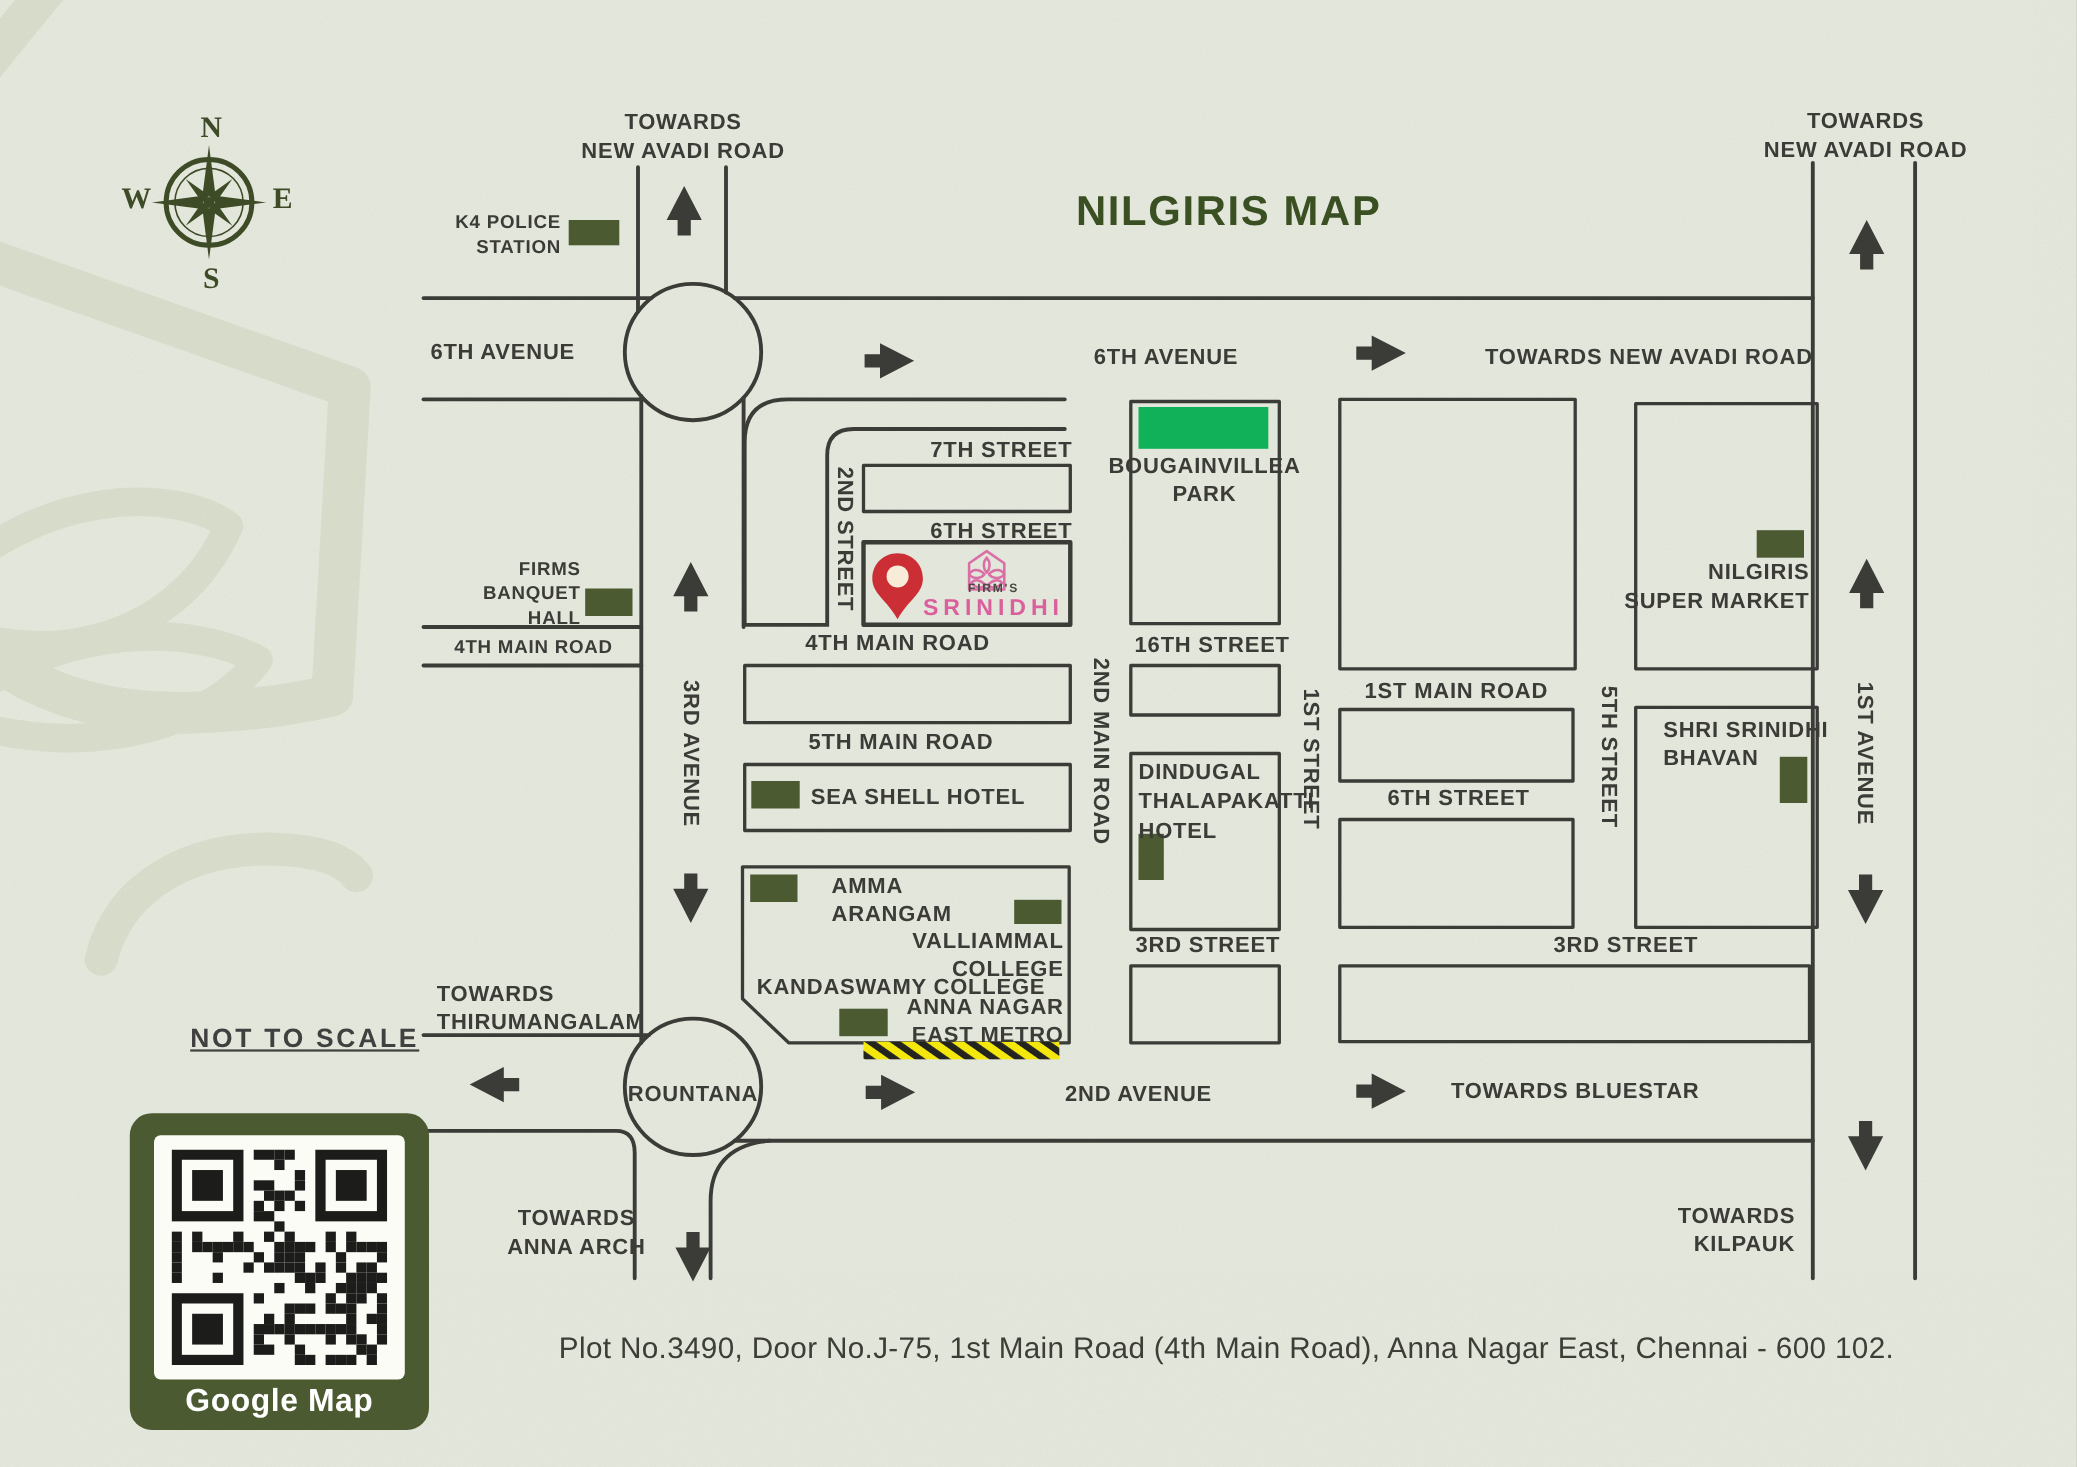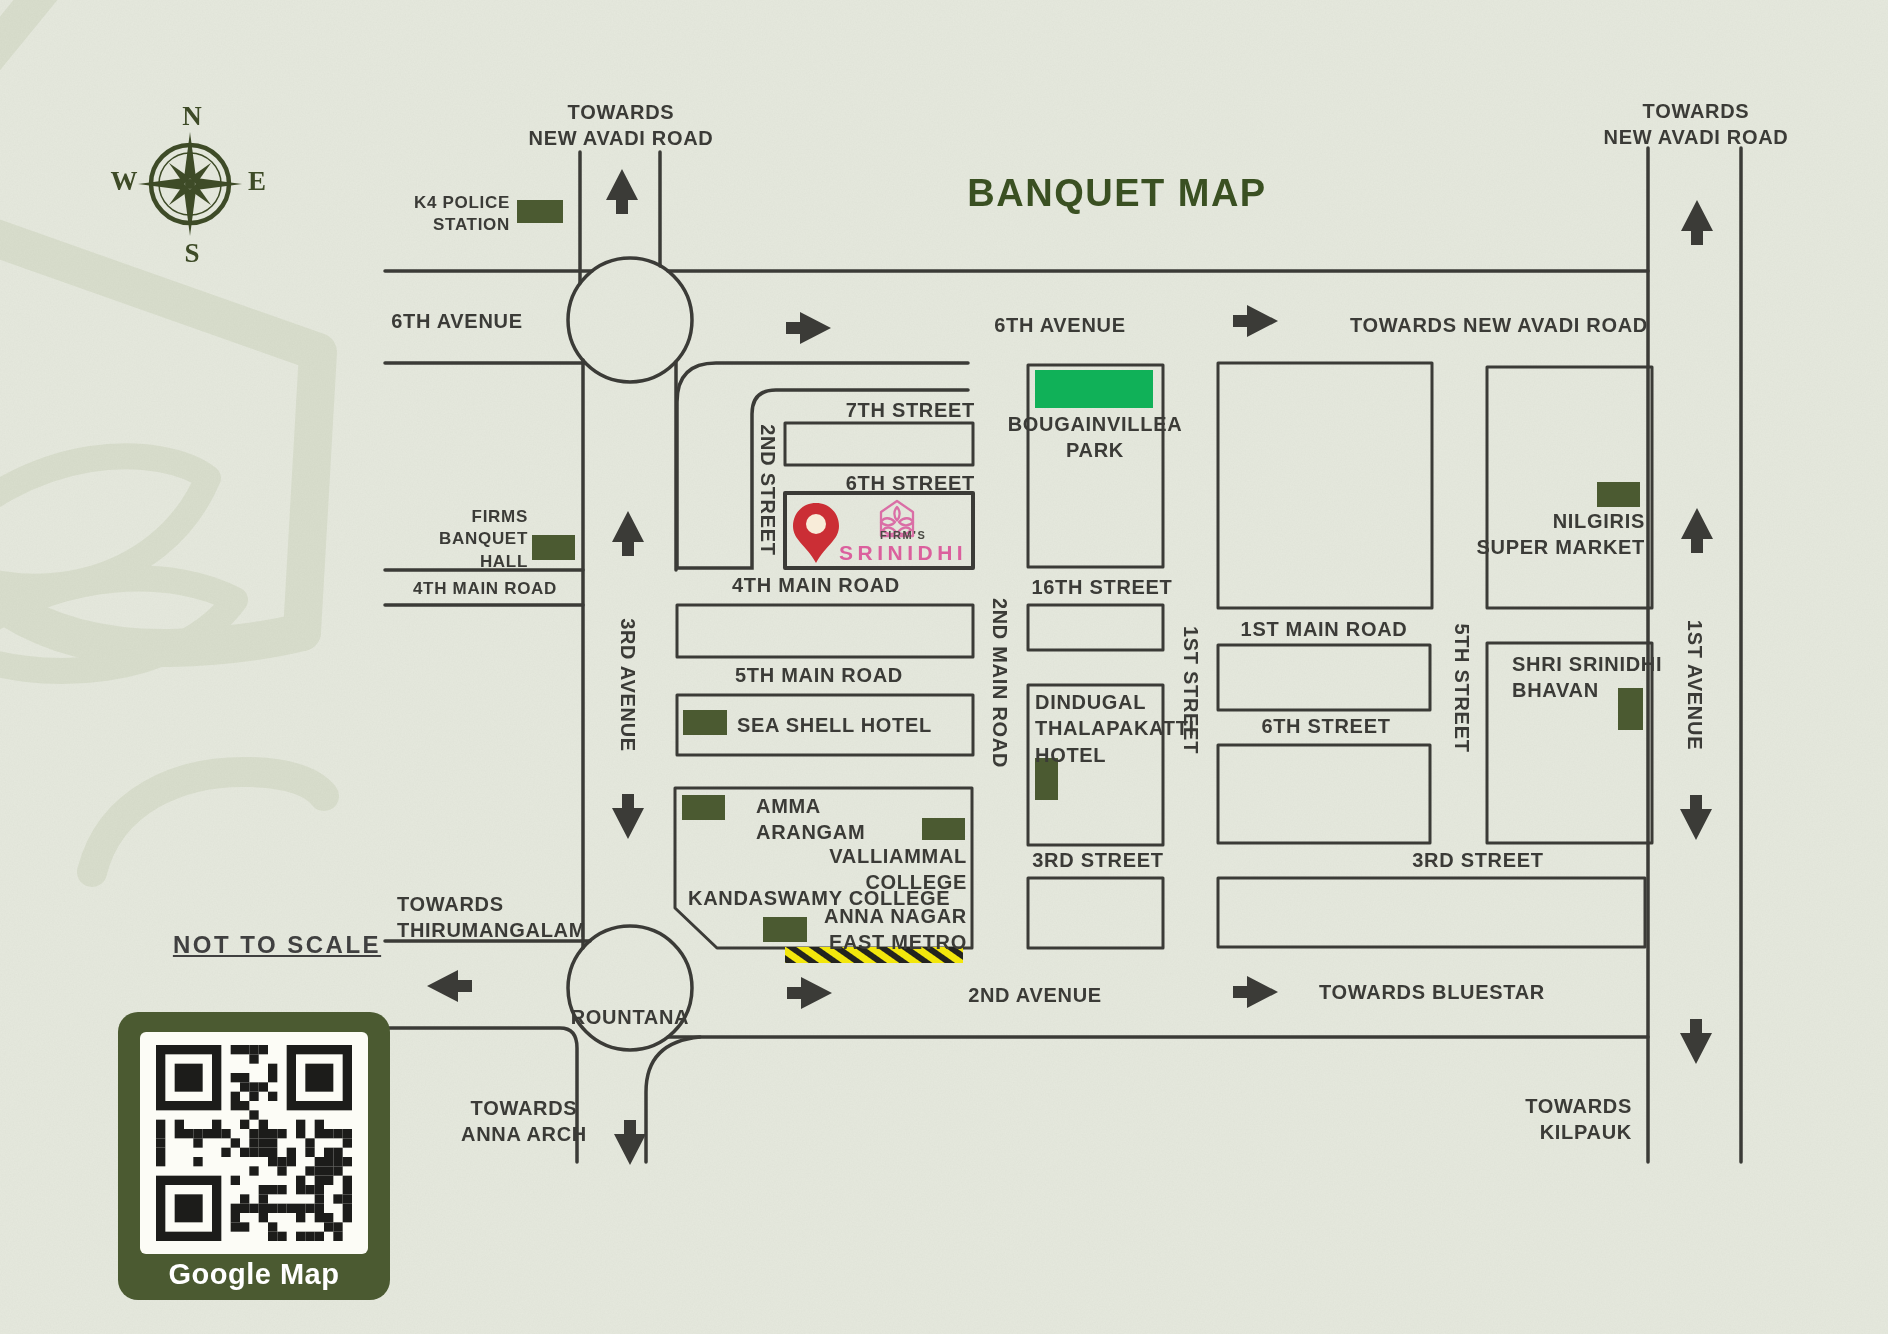--- a/index.html
+++ b/index.html
@@ -157,21 +157,21 @@
     <g transform="translate(897,520)" stroke="#da6ea6" stroke-width="2.3" fill="none" stroke-linecap="round" stroke-linejoin="round">
       <path d="M-16,16 L-16,-8 L0,-19 L16,-8 L16,16 Z"></path>
       <path d="M0,-13 C3.5,-9 3.5,-3.5 0,0.5 C-3.5,-3.5 -3.5,-9 0,-13 Z"></path>
       <path d="M-2,2 C-7,-3 -13,-3 -16,2 C-12,7 -5,6 -2,2 Z"></path>
       <path d="M2,2 C7,-3 13,-3 16,2 C12,7 5,6 2,2 Z"></path>
       <path d="M-1,12 C-5,7 -11,6 -14,10 C-10,15 -4,15 -1,12 Z"></path>
       <path d="M1,12 C5,7 11,6 14,10 C10,15 4,15 1,12 Z"></path>
     </g>
   </svg>
 
-  <div class="title" style="left:1117px;top:193px;">BANQUET MAP</div>
+  <div class="title" style="left:1117px;top:193px;">NILGIRIS MAP</div>
 
   <div class="compass-letter" style="left:192px;top:116px;">N</div>
   <div class="compass-letter" style="left:192px;top:253px;">S</div>
   <div class="compass-letter" style="left:124px;top:181px;">W</div>
   <div class="compass-letter" style="left:257px;top:181px;">E</div>
 
   <div class="lbl" style="left:621px;top:125px;">TOWARDS
 NEW AVADI ROAD</div>
   <div class="lbl" style="left:1696px;top:124px;">TOWARDS
 NEW AVADI ROAD</div>
@@ -211,21 +211,21 @@
 ARANGAM</div>
   <div class="lbl la-right" style="left:967px;top:869px;">VALLIAMMAL
 COLLEGE</div>
   <div class="lbl la-left" style="left:688px;top:898px;">KANDASWAMY COLLEGE</div>
   <div class="lbl la-right" style="left:967px;top:929px;">ANNA NAGAR
 EAST METRO</div>
   <div class="lbl" style="left:1098px;top:860px;">3RD STREET</div>
   <div class="lbl" style="left:1478px;top:860px;">3RD STREET</div>
   <div class="lbl la-left" style="left:397px;top:917px;">TOWARDS
 THIRUMANGALAM</div>
-  <div class="lbl" style="left:630px;top:995px;margin-top:22px;">ROUNTANA</div>
+  <div class="lbl" style="left:630px;top:995px;">ROUNTANA</div>
   <div class="lbl" style="left:1035px;top:995px;">2ND AVENUE</div>
   <div class="lbl" style="left:1432px;top:992px;">TOWARDS BLUESTAR</div>
   <div class="lbl" style="left:524px;top:1121px;">TOWARDS
 ANNA ARCH</div>
   <div class="lbl la-right" style="left:1632px;top:1119px;">TOWARDS
 KILPAUK</div>
 
   <div class="firm-s">FIRM'S</div>
   <div class="srinidhi">SRINIDHI</div>
 
@@ -360,14 +360,15 @@
           <rect x="150" y="10" width="50" height="50" fill="#fcfcf6"></rect>
           <rect x="160" y="20" width="30" height="30" fill="#1c1c1a"></rect>
           <rect x="0" y="140" width="70" height="70" fill="#1c1c1a"></rect>
           <rect x="10" y="150" width="50" height="50" fill="#fcfcf6"></rect>
           <rect x="20" y="160" width="30" height="30" fill="#1c1c1a"></rect>
         </svg>
     </div>
     <div class="qr-label">Google Map</div>
   </div>
 
+  <div class="addr" style="left:1115px;top:1226px;">Plot No.3490, Door No.J-75, 1st Main Road (4th Main Road), Anna Nagar East, Chennai - 600 102.</div>
 
 </div>
 
 </body></html>

